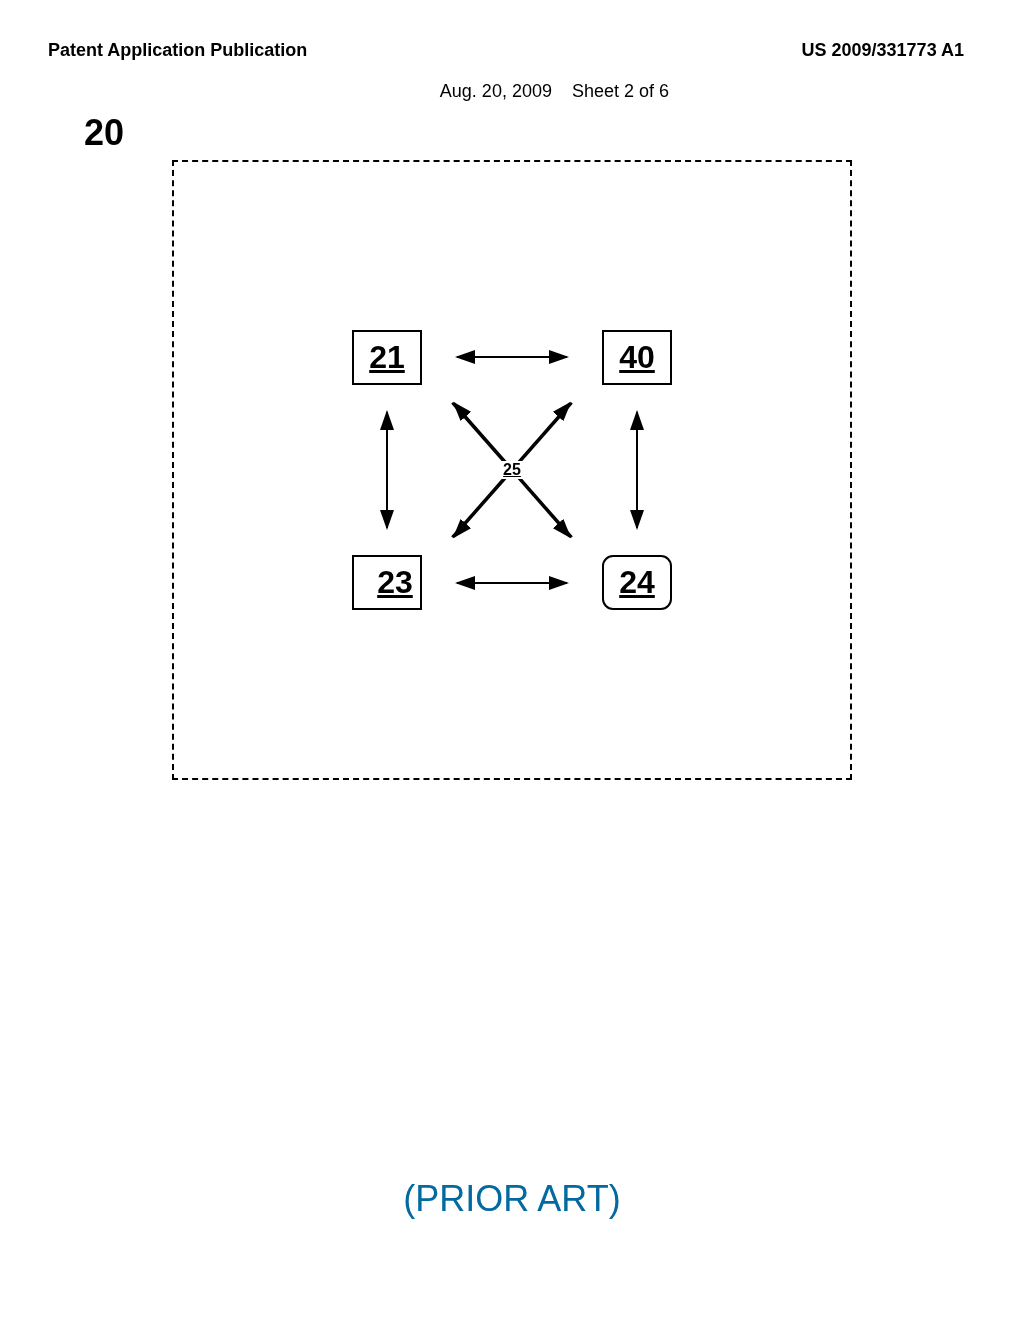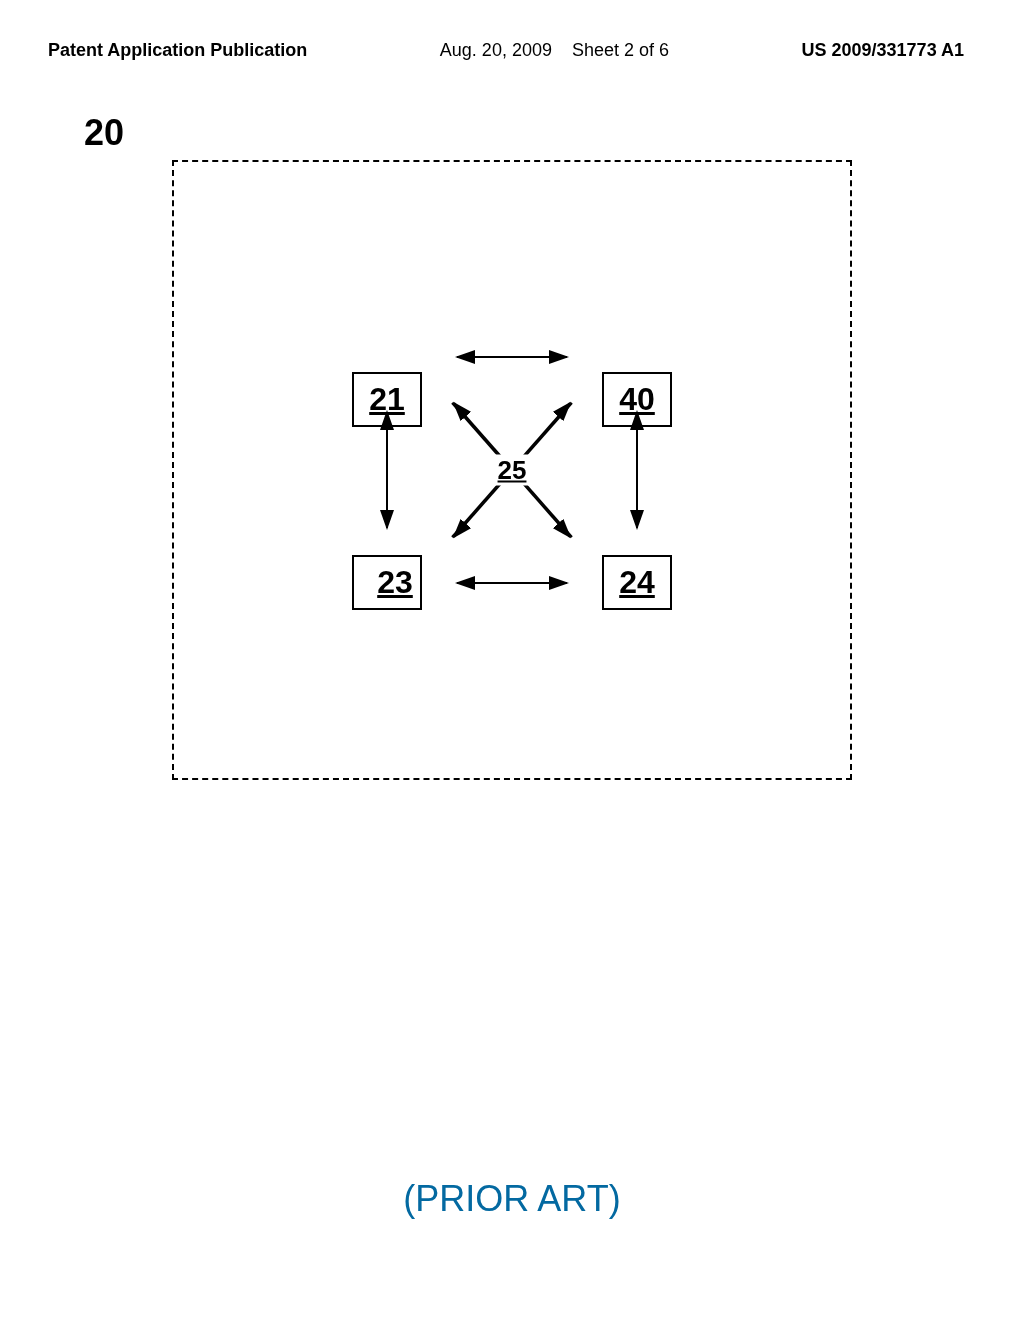--- a/index.html
+++ b/index.html
@@ -25,20 +25,21 @@
     .header-left {
       font-size: 18px;
       font-weight: bold;
       color: #000;
     }
 
     .header-center {
       font-size: 18px;
       color: #000;
       text-align: center;
+      margin-top: 41px;
     }
 
     .header-right {
       font-size: 18px;
       font-weight: bold;
       color: #000;
     }
 
     .diagram-area {
       position: absolute;
@@ -81,35 +82,34 @@
       width: 70px;
       height: 55px;
       border: 2px solid #000;
       display: flex;
       align-items: center;
       justify-content: center;
       background: #fff;
       font-size: 32px;
       font-weight: bold;
       text-decoration: underline;
-      margin-top: 42px;
     }
 
     
     .node-21 { top: 0; left: 0; }
     .node-22 { top: 0; right: 0; }
     .node-23 { bottom: 0; left: 0; padding-left: 16px; }
-    .node-24 { bottom: 0; right: 0; }
+    .node-24 { bottom: 0; right: 0; border-radius: 11px; }
 
     .label-25 {
       position: absolute;
       top: 50%;
       left: 50%;
       transform: translate(-50%, -50%);
-      font-size: 26px;
+      font-size: 16px;
       font-weight: bold;
       text-decoration: underline;
       color: #000;
       z-index: 10;
       background: #fff;
       padding: 0 4px;
     }
 
     
     .arrows-svg {

